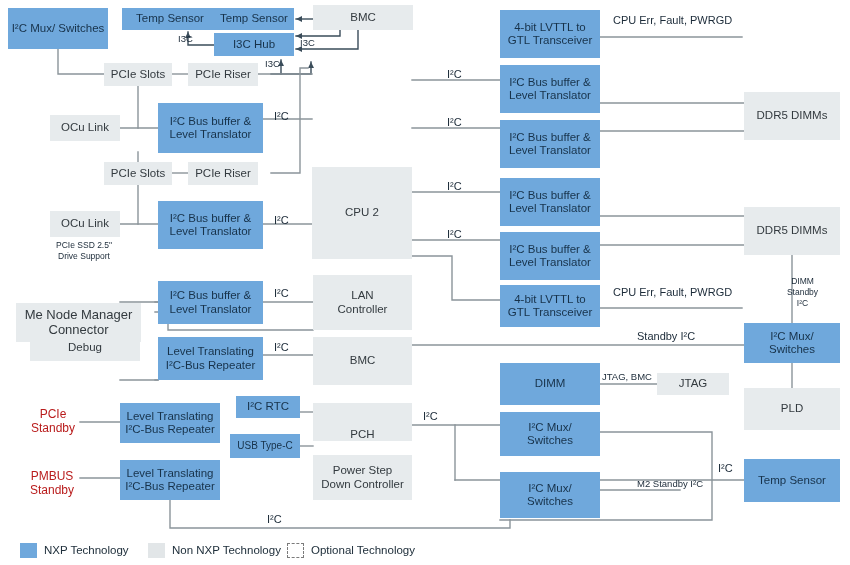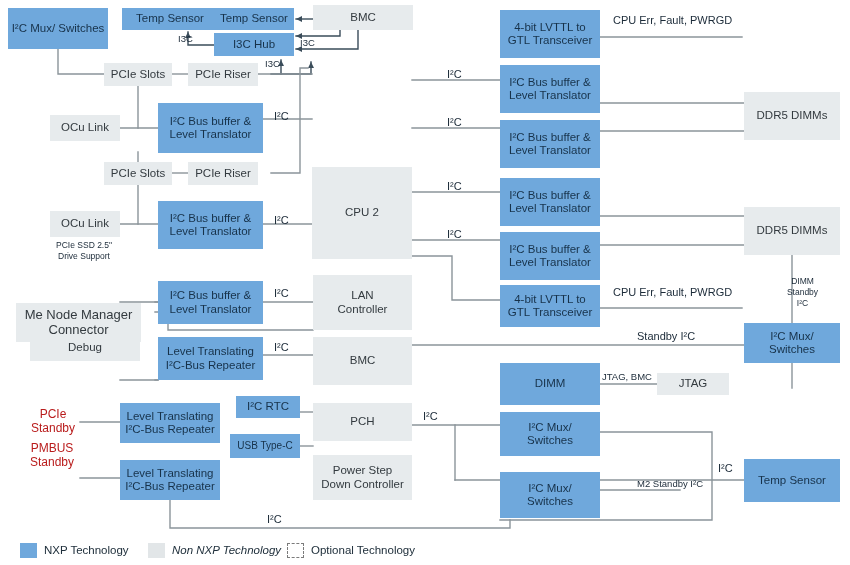--- a/index.html
+++ b/index.html
@@ -250,21 +250,21 @@
   <div class="box gray" style="left:313px;top:337px;width:99px;height:48px;">
     <span>BMC</span>
   </div>
 
   <div class="box blue" style="left:236px;top:396px;width:64px;height:22px;">
     <span>I²C RTC</span>
   </div>
   <div class="box blue" style="left:230px;top:434px;width:70px;height:24px;font-size:10px;">
     <span>USB Type-C</span>
   </div>
-  <div class="box gray" style="left:313px;top:403px;width:99px;height:38px;">
+  <div class="box gray" style="left:313px;top:403px;width:99px;height:38px;align-items:flex-end;">
     <span>PCH</span>
   </div>
 
   <div class="box blue" style="left:120px;top:403px;width:100px;height:40px;">
     <span style="white-space:pre-line;">Level Translating
 I²C-Bus Repeater</span>
   </div>
   <div class="box blue" style="left:120px;top:460px;width:100px;height:40px;">
     <span style="white-space:pre-line;">Level Translating
 I²C-Bus Repeater</span>
@@ -287,29 +287,32 @@
   </div>
   <div class="box blue" style="left:500px;top:472px;width:100px;height:46px;">
     <span style="white-space:pre-line;">I²C Mux/
 Switches</span>
   </div>
 
   <div class="box blue" style="left:744px;top:323px;width:96px;height:40px;">
     <span style="white-space:pre-line;">I²C Mux/
 Switches</span>
   </div>
+  <div class="box gray" style="left:744px;top:388px;width:96px;height:42px;">
+    <span>PLD</span>
+  </div>
   <div class="box blue" style="left:744px;top:459px;width:96px;height:43px;">
     <span>Temp Sensor</span>
   </div>
 
   <div class="box plain" style="left:22px;top:406px;width:62px;height:32px;font-size:12px;">
     <span style="white-space:pre-line;">PCIe
 Standby</span>
   </div>
-  <div class="box plain" style="left:18px;top:440px;width:68px;height:32px;font-size:12px;">
+  <div class="box plain" style="left:18px;top:468px;width:68px;height:32px;font-size:12px;">
     <span style="white-space:pre-line;">PMBUS
 Standby</span>
   </div>
 
   <div class="lbl xs ctr" style="left:36px;top:240px;width:96px;line-height:1.25;white-space:pre-line;">PCIe SSD 2.5"
 Drive Support</div>
 
   <div class="lbl sm" style="left:178px;top:33px;">I3C</div>
   <div class="lbl sm" style="left:300px;top:37px;">I3C</div>
   <div class="lbl sm" style="left:265px;top:58px;">I3C</div>
@@ -341,19 +344,19 @@
 
   <div class="lbl" style="left:718px;top:462px;">I²C</div>
 
   <div class="lbl" style="left:267px;top:513px;">I²C</div>
 
   <div class="legend" style="left:0;top:535px;width:800px;height:30px;">
     <div class="sw b" style="left:20px;top:8px;"></div>
     <div class="legtext" style="left:44px;top:9px;">NXP Technology</div>
 
     <div class="sw g" style="left:148px;top:8px;"></div>
-    <div class="legtext" style="left:172px;top:9px;font-style:italic;">Non NXP Technology</div>
+    <div class="legtext" style="left:172px;top:9px;">Non NXP Technology</div>
 
     <div class="sw d" style="left:287px;top:8px;"></div>
     <div class="legtext" style="left:311px;top:9px;">Optional Technology</div>
   </div>
 
 </div>
 
 </body></html>

